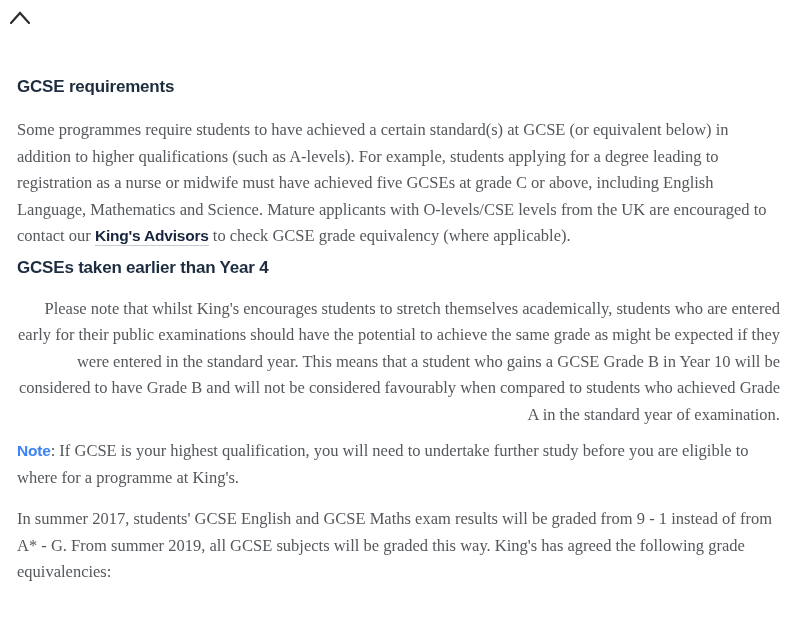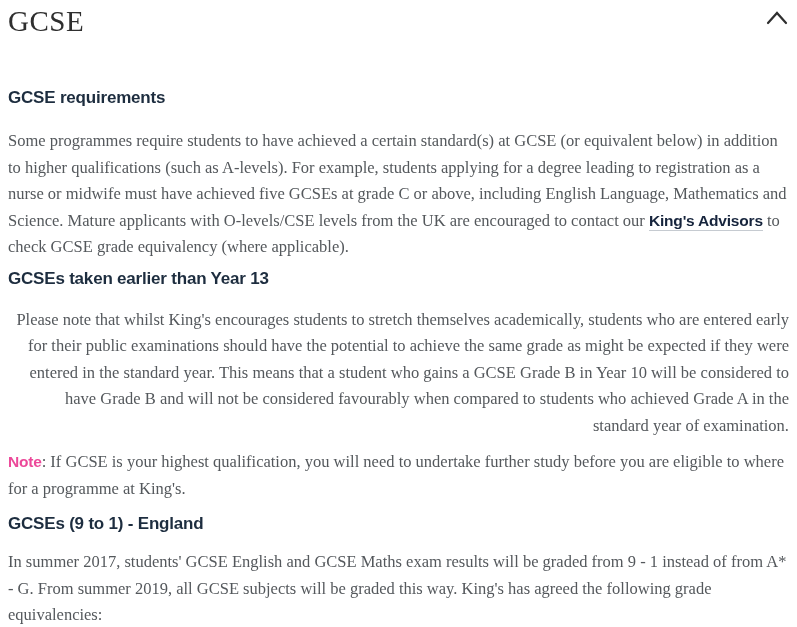--- a/index.html
+++ b/index.html
@@ -23,21 +23,21 @@
     color: #2f2f2f;
     letter-spacing: 0.5px;
   }
   .chevron-button {
     background: none; border: none; padding: 0;
     margin-top: 7px;
     cursor: pointer;
     line-height: 0;
   }
   .content {
-    padding: 0 8px;
+    padding: 0 17px;
   }
   .subheading {
     font-family: "Liberation Sans", "DejaVu Sans", sans-serif;
     font-weight: 700;
     font-size: 17px;
     line-height: 20px;
     color: #1d2d3f;
     letter-spacing: -0.2px;
     margin: 0;
   }
@@ -53,58 +53,56 @@
   .h-early       { margin-top: 8px; }
   .p-early       { margin-top: 18px; text-align: right; }
   .p-note        { margin-top: 10px; }
   .h-nine        { margin-top: 12px; }
   .p-nine        { margin-top: 15px; }
   .italic-seg { }
   .note-label {
     font-family: "Liberation Sans", "DejaVu Sans", sans-serif;
     font-weight: 700;
     font-size: 15.5px;
-    color: #ec4899;
+    color: #3b82f6;
     letter-spacing: -0.2px;
   }
   .inline-link {
     font-family: "Liberation Sans", "DejaVu Sans", sans-serif;
     font-weight: 700;
     font-size: 15.5px;
     color: #16243c;
     letter-spacing: -0.2px;
     text-decoration: none;
     border-bottom: 1px solid #c6cbd1;
     padding-bottom: 1px;
     cursor: pointer;
   }
 </style>
 </head>
 <body>
 
 <div class="accordion-header">
-  <div class="accordion-title">GCSE</div>
   <button class="chevron-button">
     <span>
       <svg width="24" height="20" viewBox="0 0 24 20">
         <polyline points="3,14 12,4 21,14" fill="none" stroke="#2f2f2f" stroke-width="2.2" stroke-linecap="round" stroke-linejoin="miter"></polyline>
       </svg>
     </span>
   </button>
 </div>
 
 <div class="content">
 
   <h3 class="subheading h-requirements">GCSE requirements</h3>
 
   <p class="body-para p-requirements"><span>Some programmes require students to have achieved a certain standard(s) at GCSE (or equivalent below) </span><span class="italic-seg">in addition</span><span> to higher qualifications (such as A-levels). For example, students applying for a degree leading to registration as a nurse or midwife must have achieved five GCSEs at grade C or above, including English Language, Mathematics and Science. Mature applicants with O-levels/CSE levels from the UK are encouraged to contact our </span><a class="inline-link">King's Advisors</a><span> to check GCSE grade equivalency (where applicable).</span></p>
 
-  <h3 class="subheading h-early">GCSEs taken earlier than Year 13</h3>
+  <h3 class="subheading h-early">GCSEs taken earlier than Year 4</h3>
 
   <p class="body-para p-early">Please note that whilst King's encourages students to stretch themselves academically, students who are entered early for their public examinations should have the potential to achieve the same grade as might be expected if they were entered in the standard year. This means that a student who gains a GCSE Grade B in Year 10 will be considered to have Grade B and will not be considered favourably when compared to students who achieved Grade A in the standard year of examination.</p>
 
   <p class="body-para p-note"><span class="note-label">Note</span><span>: If GCSE is your highest qualification, you will need to undertake further study before you are eligible to where for a programme at King's.</span></p>
 
-  <h3 class="subheading h-nine">GCSEs (9 to 1) - England</h3>
 
   <p class="body-para p-nine">In summer 2017, students' GCSE English and GCSE Maths exam results will be graded from 9 - 1 instead of from A* - G. From summer 2019, all GCSE subjects will be graded this way. King's has agreed the following grade equivalencies:</p>
 
 </div>
 
 </body></html>

